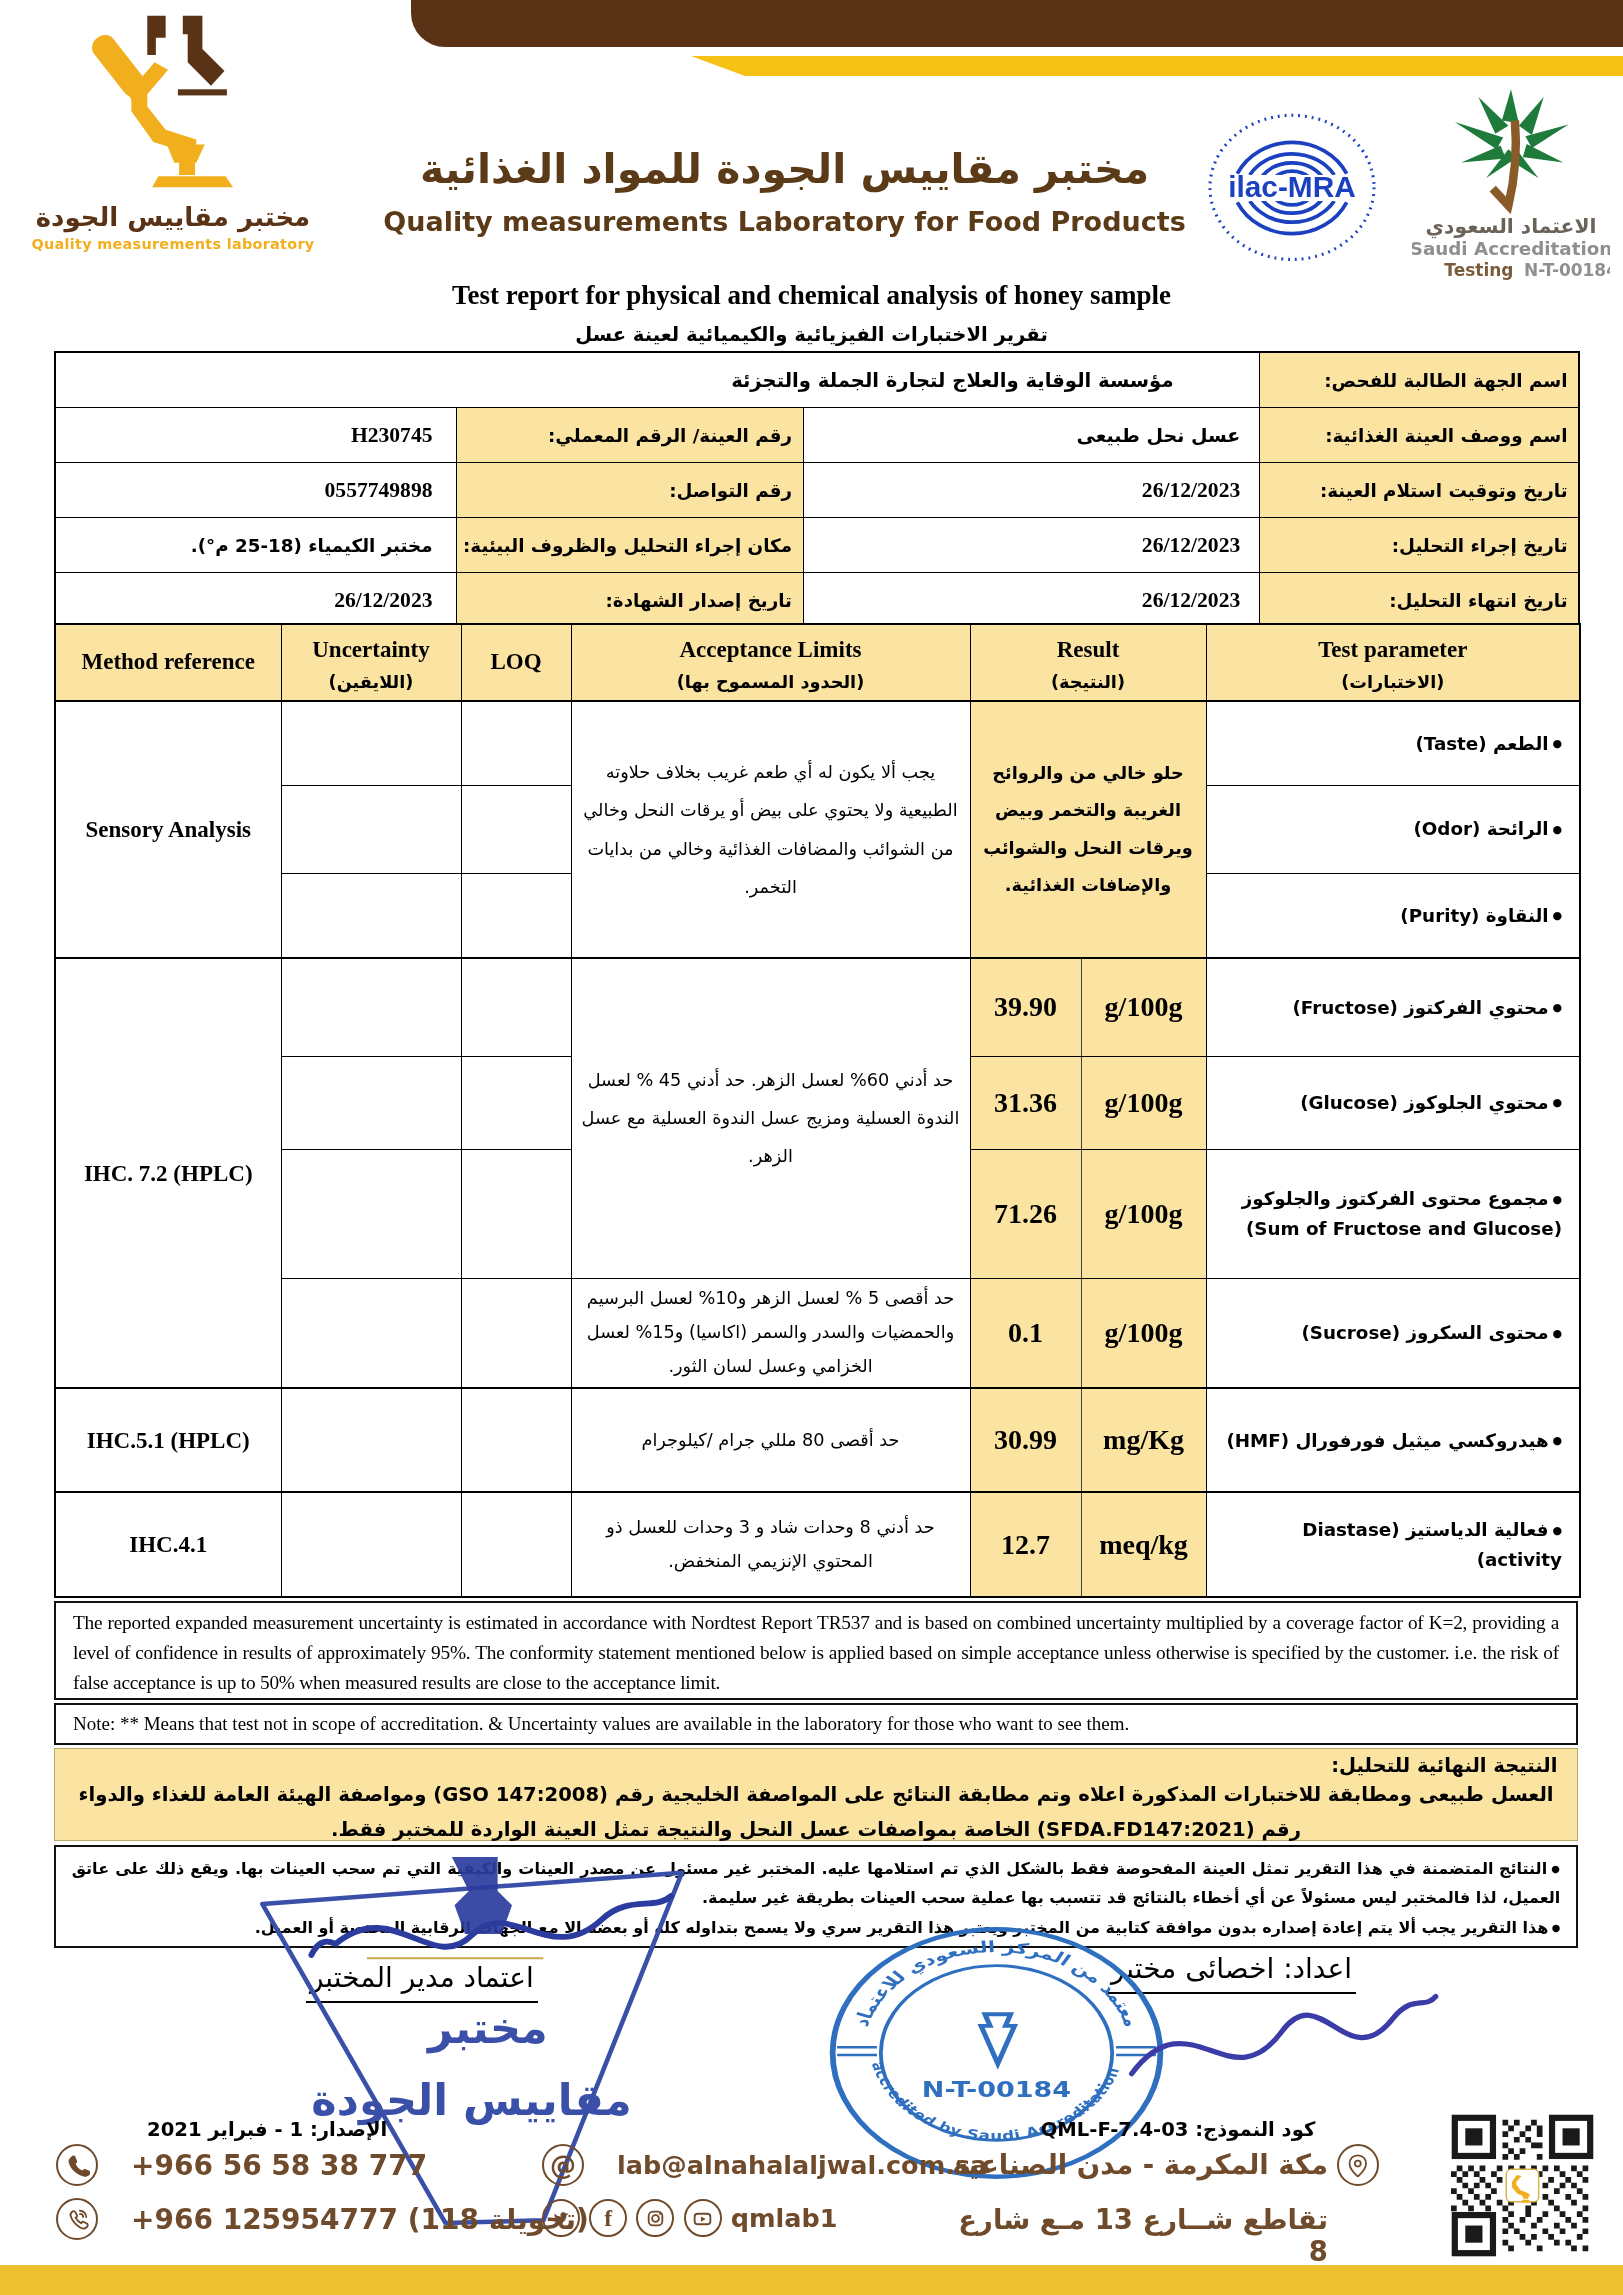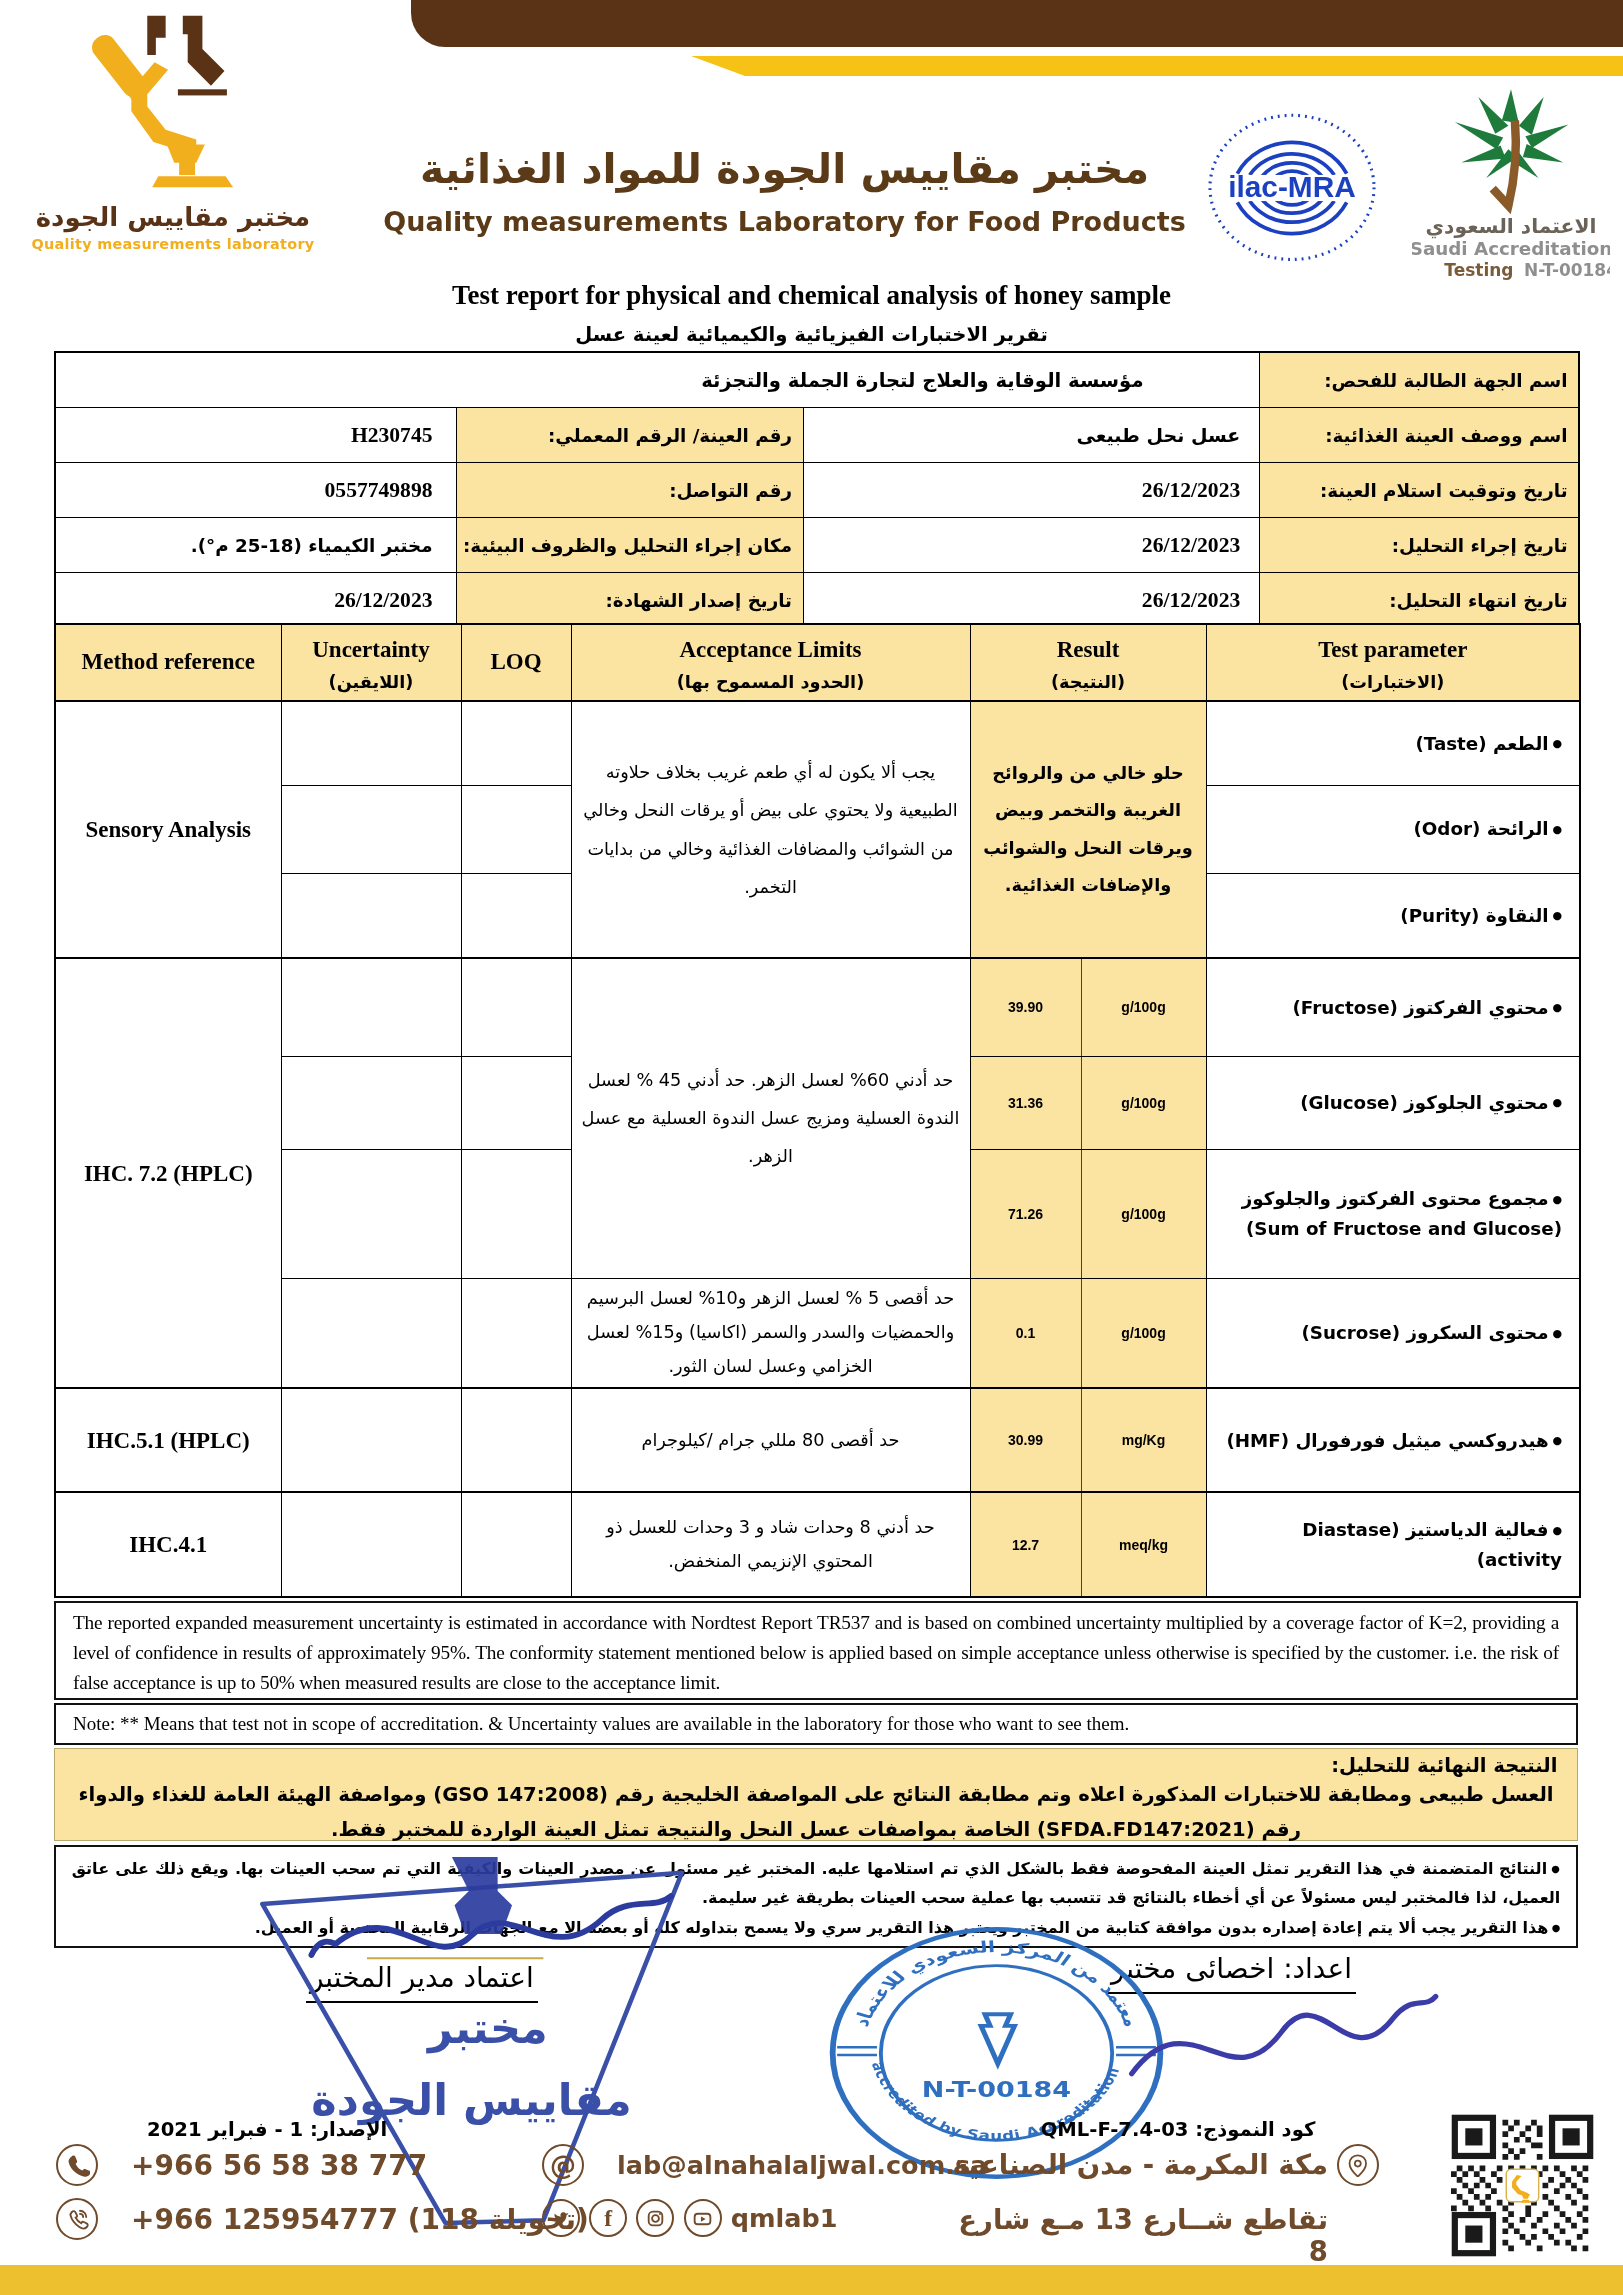--- a/index.html
+++ b/index.html
@@ -26,41 +26,41 @@
   .rpt-en{left:0;top:280px;width:1623px;text-align:center;font-family:"Liberation Serif",serif;
           font-weight:bold;font-size:27px;}
   .rpt-ar{left:0;top:323px;width:1623px;text-align:center;font-weight:bold;font-size:19.6px;direction:rtl;}
 
   
   table{border-collapse:collapse;table-layout:fixed;}
   .info{left:54px;top:351px;}
   .info table{width:1524px;border:2.6px solid #000;}
   .info td{border:1.6px solid #000;vertical-align:middle;height:52px;}
   .lbl{background:#FBE3A2;font-size:18.3px;font-weight:bold;direction:rtl;text-align:right;padding:0 10.5px 0 3.9px;}
-  .val-ar{font-size:19.6px;font-weight:bold;direction:rtl;text-align:right;padding-right:115px;}
+  .val-ar{font-size:19.6px;font-weight:bold;direction:rtl;text-align:right;padding-right:85px;}
   .val1{font-family:"Liberation Serif",serif;font-size:21.6px;font-weight:bold;text-align:right;padding-right:18.3px;}
   .val1.ar{font-family:"DejaVu Sans",sans-serif;font-size:19px;direction:rtl;}
   .val2{font-family:"Liberation Serif",serif;font-size:21.6px;font-weight:bold;text-align:right;padding-right:23px;}
   .val2.ar{font-family:"DejaVu Sans",sans-serif;font-size:18.3px;direction:rtl;}
 
   .results{left:54px;top:623px;}
   .results table{width:1524px;border:2.6px solid #000;}
   .results td{border:1.6px solid #000;vertical-align:middle;}
   tr.h118{height:77px}tr.h128{height:84px}tr.h134{height:88px}tr.h130{height:85px}
   tr.h150{height:98px}tr.h142{height:93px}tr.h197{height:129px}tr.h158{height:103px}
   tr.h159{height:104px}tr.h161{height:105px}
   .hd td{background:#FBE3A2;border-bottom:2.6px solid #000;text-align:center;}
   .h-en{font-family:"Liberation Serif",serif;font-weight:bold;font-size:23px;line-height:1.5;}
   .h-ar{font-weight:bold;font-size:17.7px;direction:rtl;margin-top:5.2px;}
   .thick-top td{border-top:2.6px solid #000;}
   .method{font-family:"Liberation Serif",serif;font-weight:bold;font-size:23px;text-align:center;line-height:1.7;}
   .acc{font-size:17.7px;font-weight:normal;direction:rtl;text-align:center;line-height:2.15;padding:3.9px 9.2px;}
   .acc.small{line-height:1.9;}
   .res-merged{background:#FBE3A2;font-size:17.7px;font-weight:bold;direction:rtl;text-align:center;line-height:2.1;padding:2.6px 6.5px;}
-  .rv,.ru{background:#FBE3A2;font-family:Liberation Sans, sans-serif;font-weight:bold;font-size:14px;text-align:center;}
+  .rv,.ru{background:#FBE3A2;font-family:Liberation Serif, serif;font-weight:bold;font-size:28px;text-align:center;}
   .rv{border-right:1.3px solid #444 !important;}
   .param{font-size:18.3px;font-weight:bold;direction:rtl;text-align:right;padding:3.9px 17px 3.9px 6.5px;line-height:1.6;}
   .param::before{content:"● ";font-size:11px;vertical-align:2.6px;}
 
   
   .note1{left:54px;top:1601px;width:1524px;height:99px;border:2.6px solid #111;box-sizing:border-box;
          font-family:"Liberation Serif",serif;font-size:19.3px;line-height:1.55;padding:5.2px 17px;text-align:justify;letter-spacing:-0.2px;}
   .note2{left:54px;top:1703px;width:1524px;height:42px;border:2.6px solid #111;box-sizing:border-box;
          font-family:"Liberation Serif",serif;font-size:19px;display:flex;align-items:center;padding:0 17px;}
   .final{left:54px;top:1748px;width:1524px;height:93px;background:#FBE3A2;border:0.7px solid #b9a96e;box-sizing:border-box;

